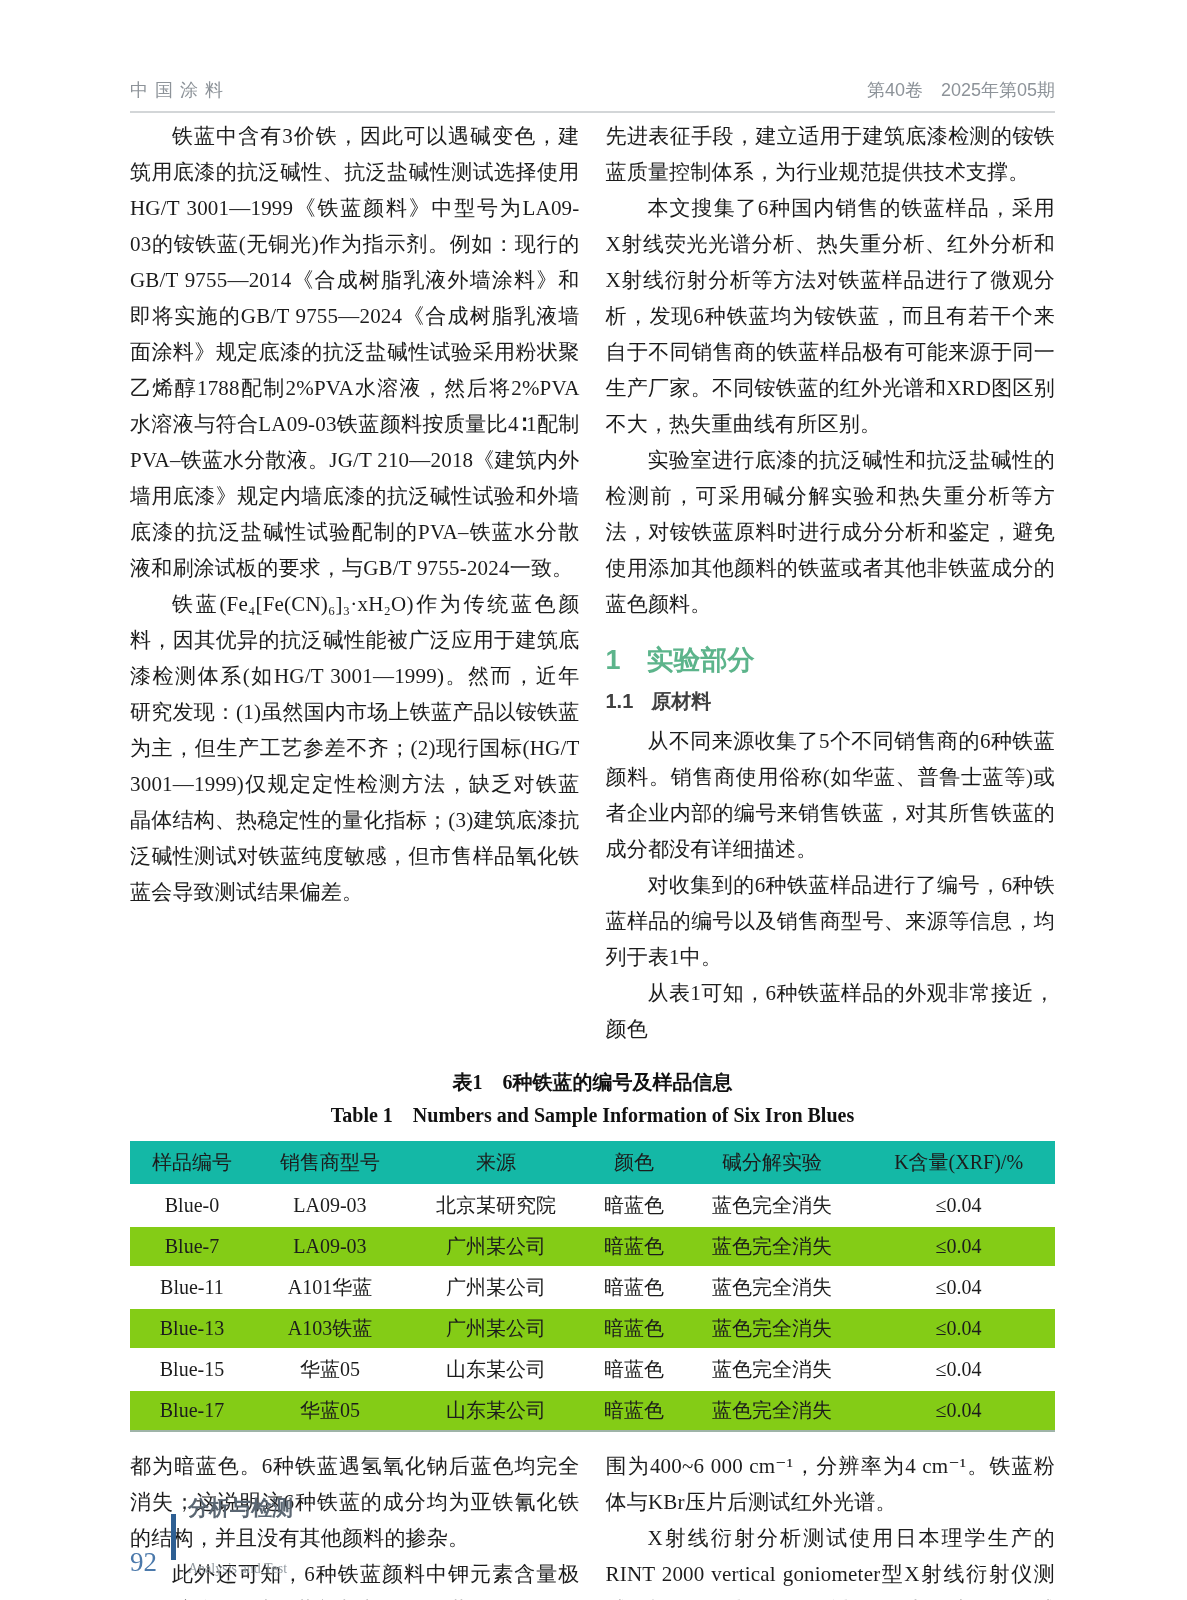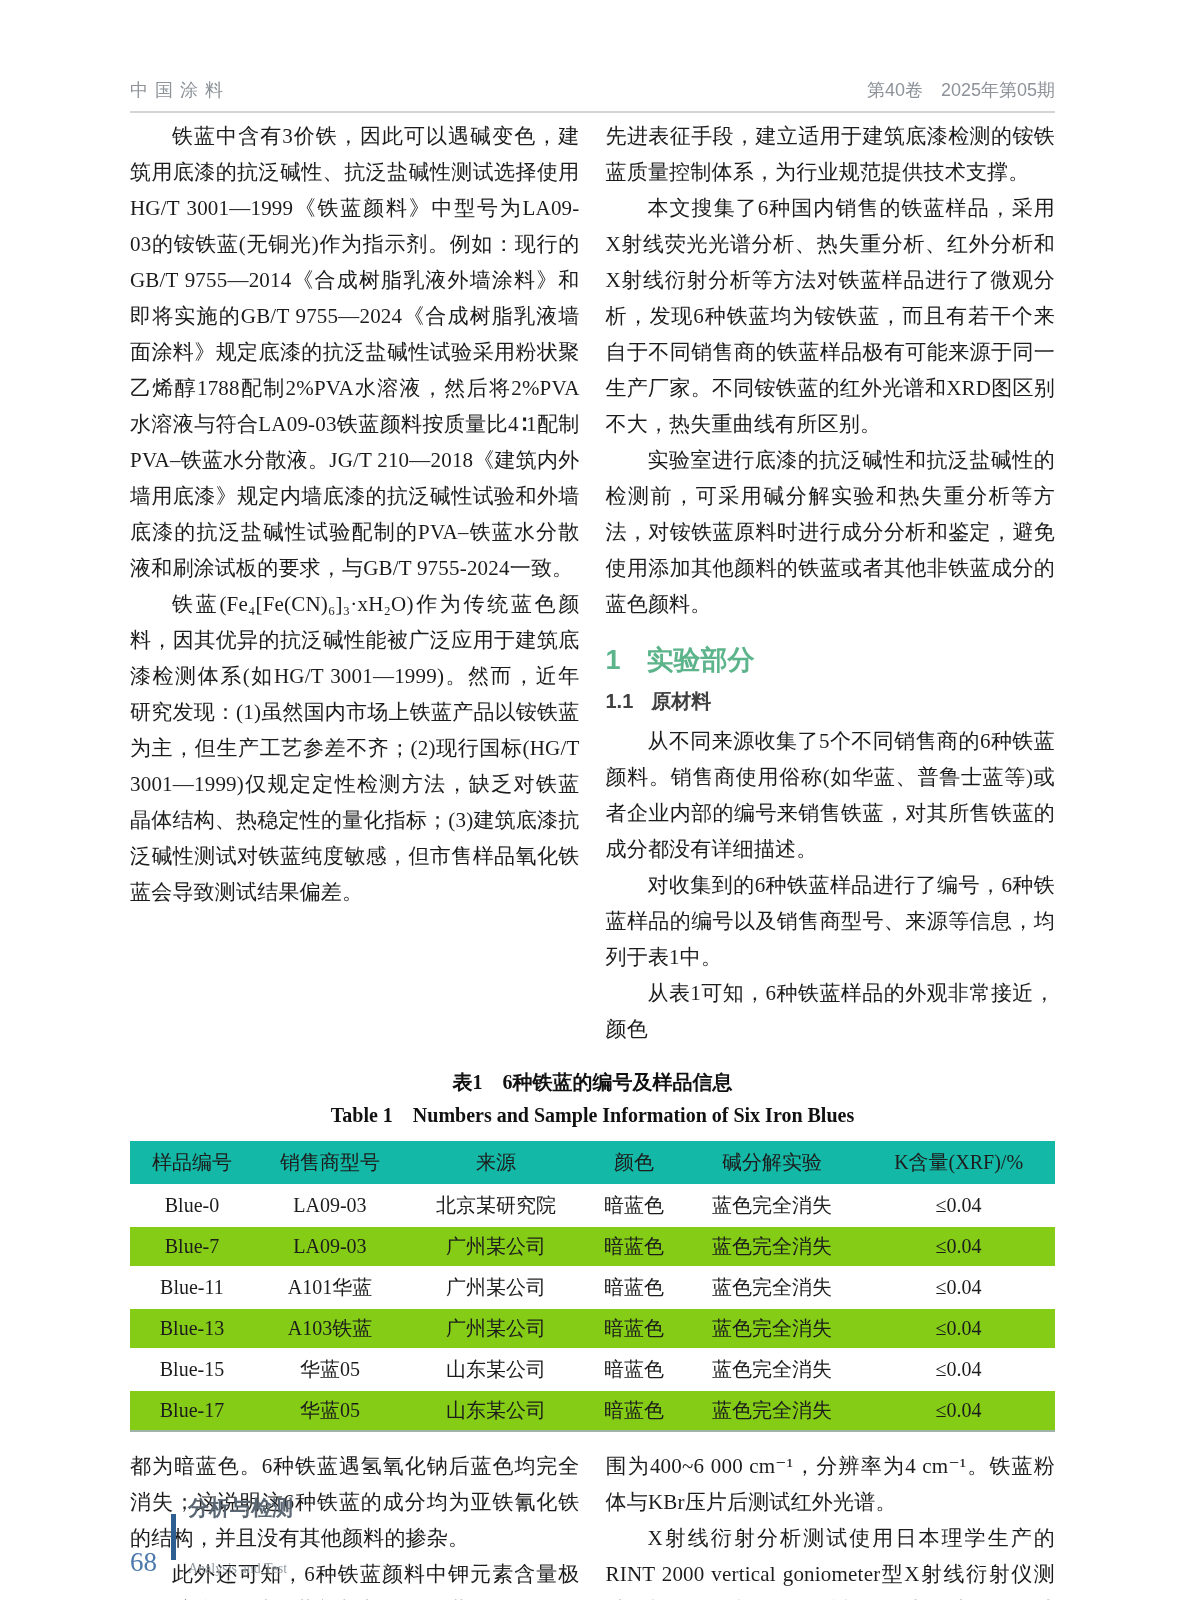--- a/index.html
+++ b/index.html
@@ -198,21 +198,21 @@
       </div>
       <div class="col">
         <p class="para">围为400~6 000 cm⁻¹，分辨率为4 cm⁻¹。铁蓝粉体与KBr压片后测试红外光谱。</p>
         <p class="para indent">X射线衍射分析测试使用日本理学生产的RINT 2000 vertical goniometer型X射线衍射仪测试。样品用压样板在标准样品板上压成型。测试条件为：Cu靶，管压40 kV，管流100 mA，衍射角度2θ为5°~60°，步长0.02°/步，扫描速度5°/min。</p>
 
       </div>
     </div>
   </div>
 
   <div class="footer">
-    <span class="pagenum">68</span>
+    <span class="pagenum">92</span>
     <span class="bar"></span>
     <span class="sec">
       <span class="sec-cn">分析与检测</span>
       <span class="sec-en">Analysis and Test</span>
     </span>
   </div>
 
 </div>
 
 </body></html>

